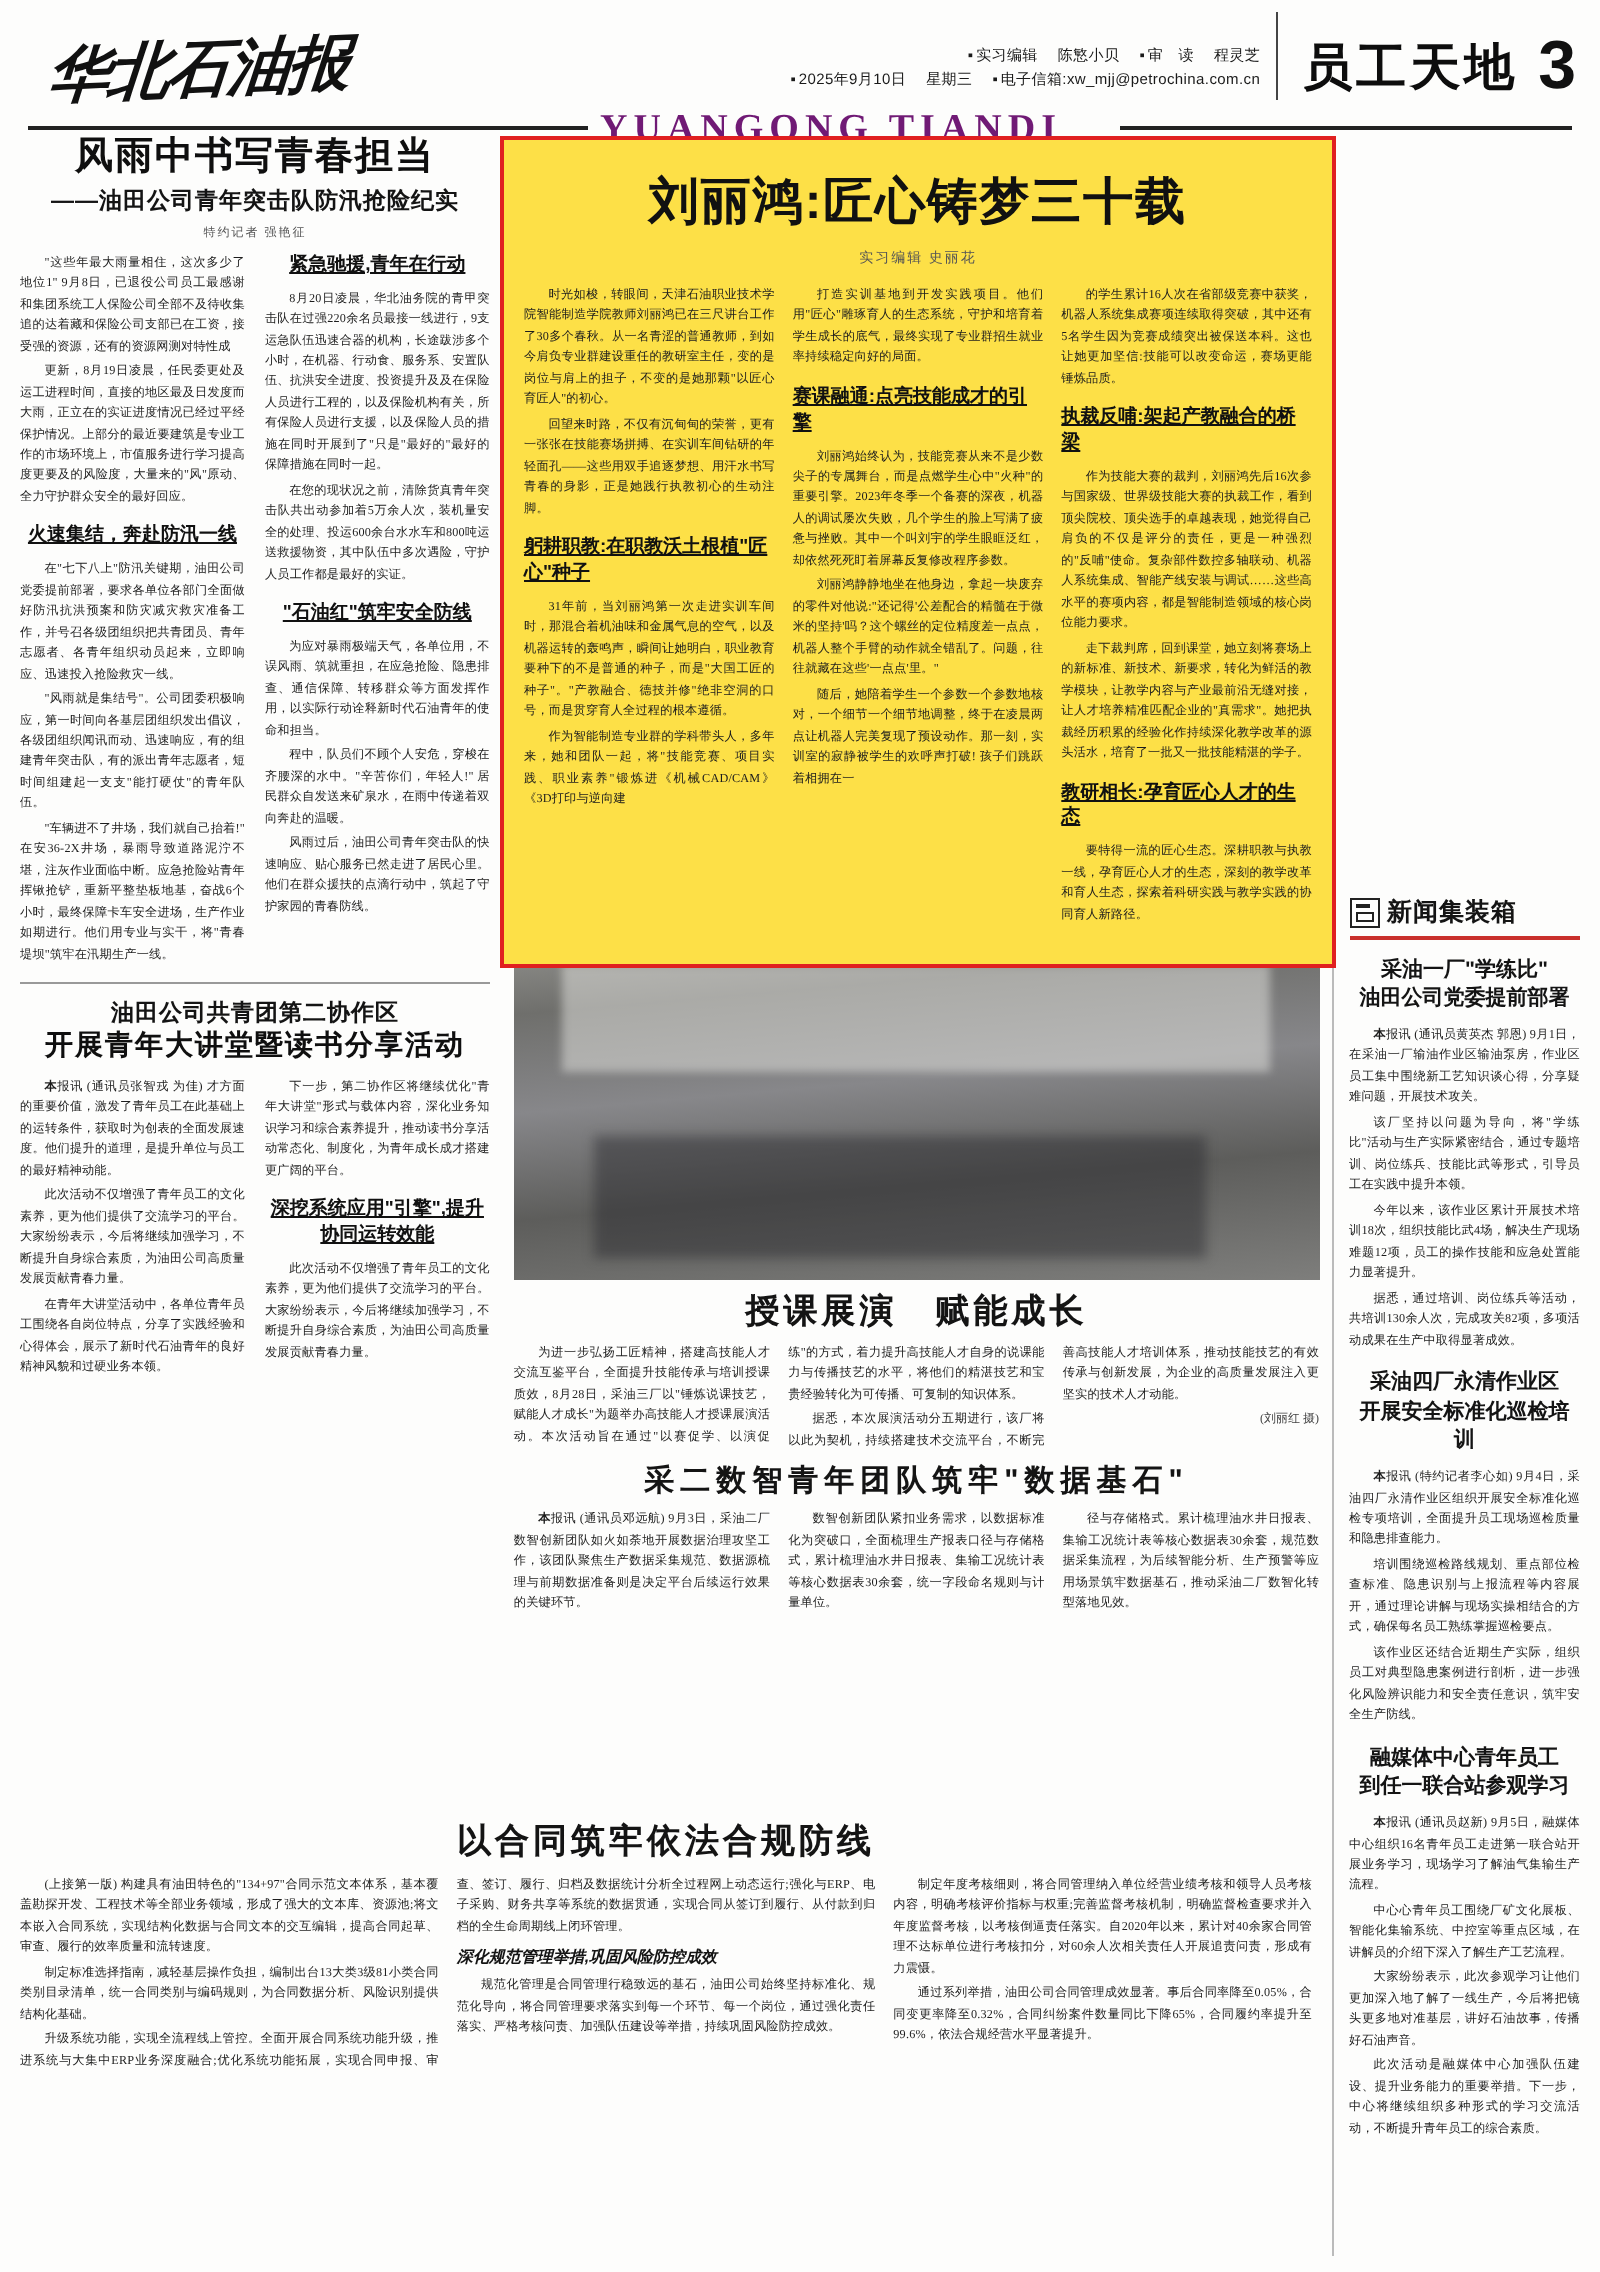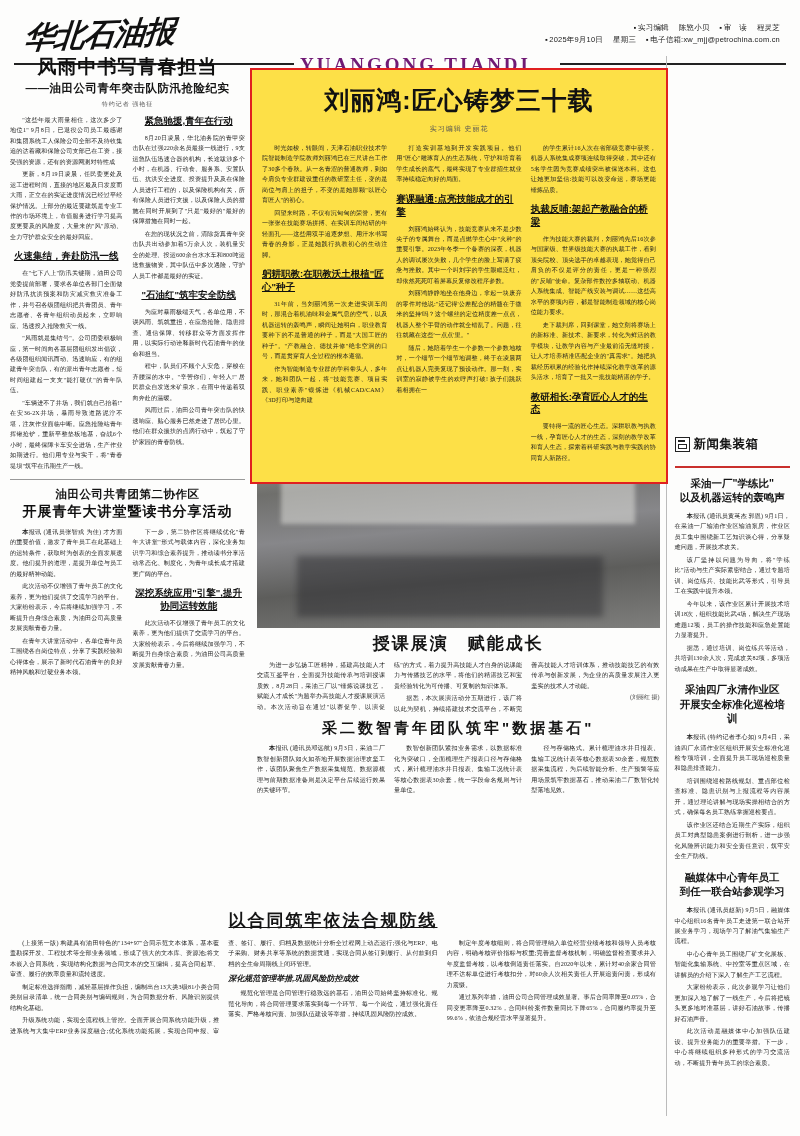--- a/index.html
+++ b/index.html
@@ -167,21 +167,21 @@
     font-size: 6px;
     text-align: right;
     color: #444;
     margin-top: 2px;
   }
 
   
   .body-grid {
     position: absolute;
     left: 0;
-    top: 56px;
+    top: 68px;
     width: 800px;
     height: 1060px;
     display: flex;
     padding: 0 10px;
     box-sizing: border-box;
     gap: 0;
   }
   .col-left { width: 244px; padding-right: 6px; box-sizing: border-box; }
   .col-mid  { width: 420px; padding: 0 6px; box-sizing: border-box; }
   .col-right{ width: 126px; padding-left: 8px; box-sizing: border-box; border-left: 1px solid #bbb; }
@@ -242,21 +242,21 @@
     background: rgba(40,40,45,0.45);
     filter: blur(3px);
   }
   .photo-a { height: 180px; }
 
   
   .newsbox-head {
     display: flex;
     align-items: center;
     gap: 4px;
-    margin-bottom: 13px;
+    margin-bottom: 3px;
   }
   .newsbox-icon {
     width: 13px; height: 13px;
     border: 1.4px solid #222;
     display: inline-block;
     position: relative;
     background: #fff;
     flex: none;
   }
   .newsbox-icon::before {
@@ -301,21 +301,20 @@
     font-family: "Liberation Sans", sans-serif;
     margin: 5px 0 5px 0;
   }
   .wide-title {
     font-size: 17px;
     font-weight: bold;
     text-align: center;
     letter-spacing: 2px;
     margin: 4px 0 6px 0;
     font-family: "Liberation Serif", serif;
-    text-decoration: underline;
   }
 
   
   .bottom-wide {
     position: absolute;
     left: 10px;
     top: 905px;
     width: 654px;
     padding-right: 8px;
     box-sizing: border-box;
@@ -339,20 +338,24 @@
 
     <div class="masthead-mid">
       <div class="mast-line">
         <span class="sq">▪</span><span>实习编辑</span><span class="gap"></span><span>陈慜小贝</span><span class="gap"></span><span class="sq">▪</span><span>审　读</span><span class="gap"></span><span>程灵芝</span>
       </div>
       <div class="mast-line">
         <span class="sq">▪</span><span>2025年9月10日</span><span class="gap"></span><span>星期三</span><span class="gap"></span><span class="sq">▪</span><span>电子信箱:</span><span>xw_mjj@petrochina.com.cn</span>
       </div>
     </div>
 
+    <div class="masthead-right">
+      <div class="section-title">员工天地</div>
+      <div class="page-num">3</div>
+    </div>
   </div>
   <div class="pinyin-band">YUANGONG  TIANDI</div>
   <div class="mast-rule l"></div>
   <div class="mast-rule r"></div>
 
   <div class="body-grid">
 
     <div class="col-left">
 
       <div>
@@ -422,21 +425,21 @@
 
       <div class="newsbox-head">
         <span class="newsbox-icon"></span>
         <span class="newsbox-label">新闻集装箱</span>
       </div>
       <div class="rule-red"></div>
 
       <div>
         <div class="rbox-title">
           <div>采油一厂"学练比"</div>
-          <div>以及机器运转的轰鸣声</div>
+          <div>油田公司党委提前部署</div>
         </div>
         <p class="para lead">本报讯 (通讯员黄英杰 郭恩) 9月1日，在采油一厂输油作业区输油泵房，作业区员工集中围绕新工艺知识谈心得，分享疑难问题，开展技术攻关。</p>
         <p class="para">该厂坚持以问题为导向，将"学练比"活动与生产实际紧密结合，通过专题培训、岗位练兵、技能比武等形式，引导员工在实践中提升本领。</p>
         <p class="para">今年以来，该作业区累计开展技术培训18次，组织技能比武4场，解决生产现场难题12项，员工的操作技能和应急处置能力显著提升。</p>
         <p class="para">据悉，通过培训、岗位练兵等活动，共培训130余人次，完成攻关82项，多项活动成果在生产中取得显著成效。</p>
       </div>
 
       <div>
         <div class="rbox-title">
           <div>采油四厂永清作业区</div>

